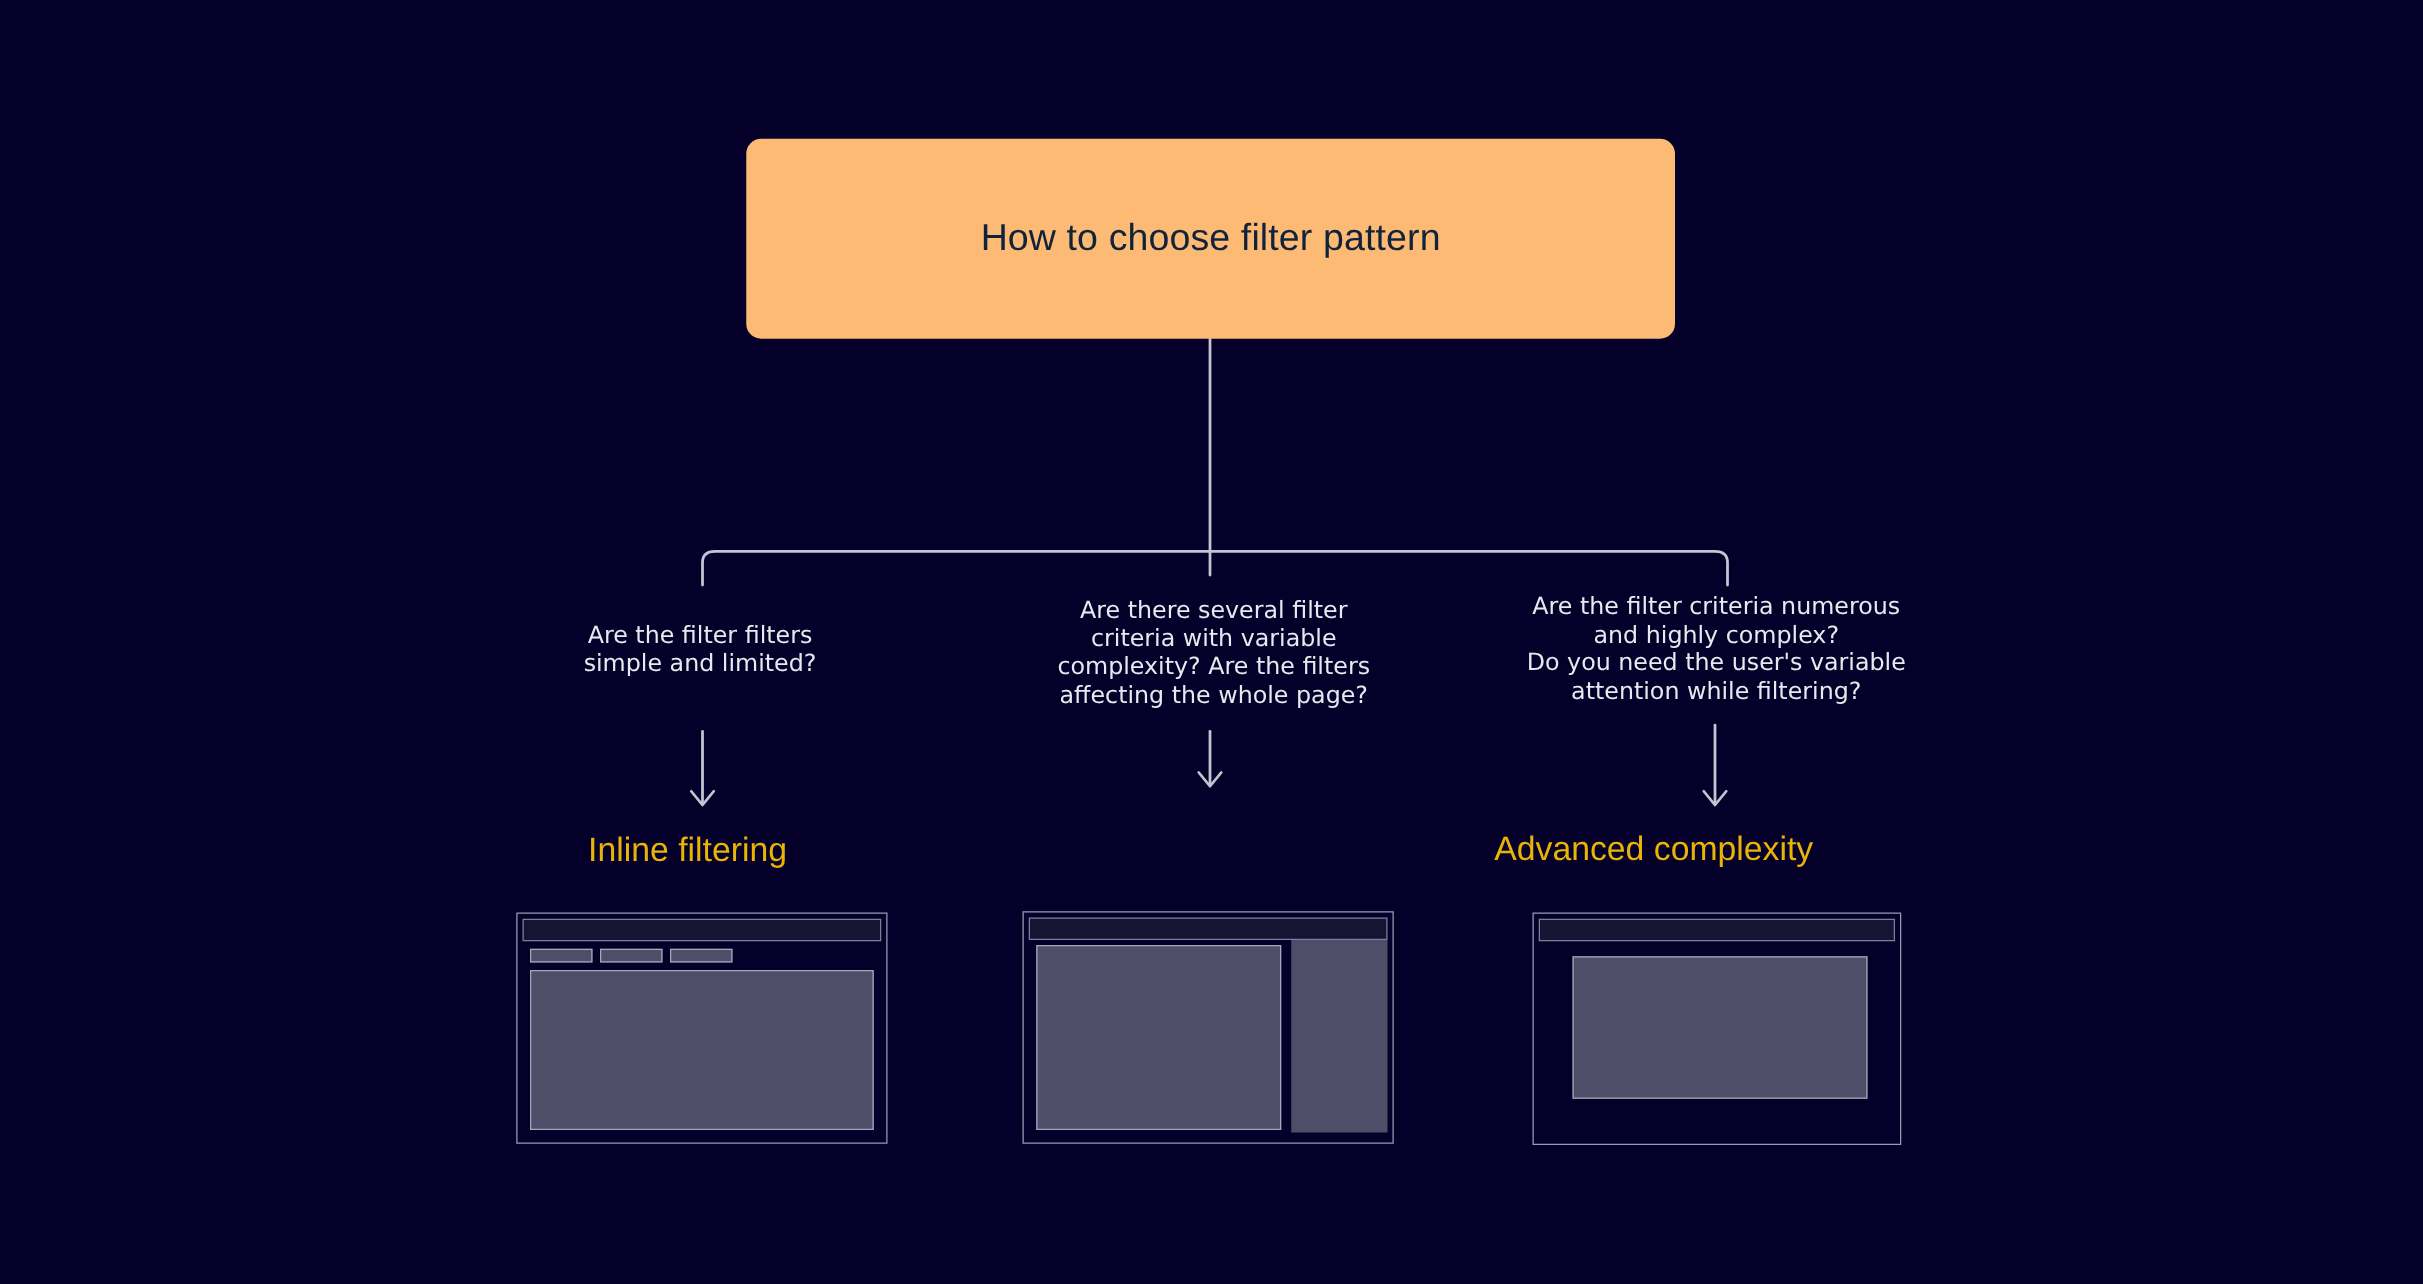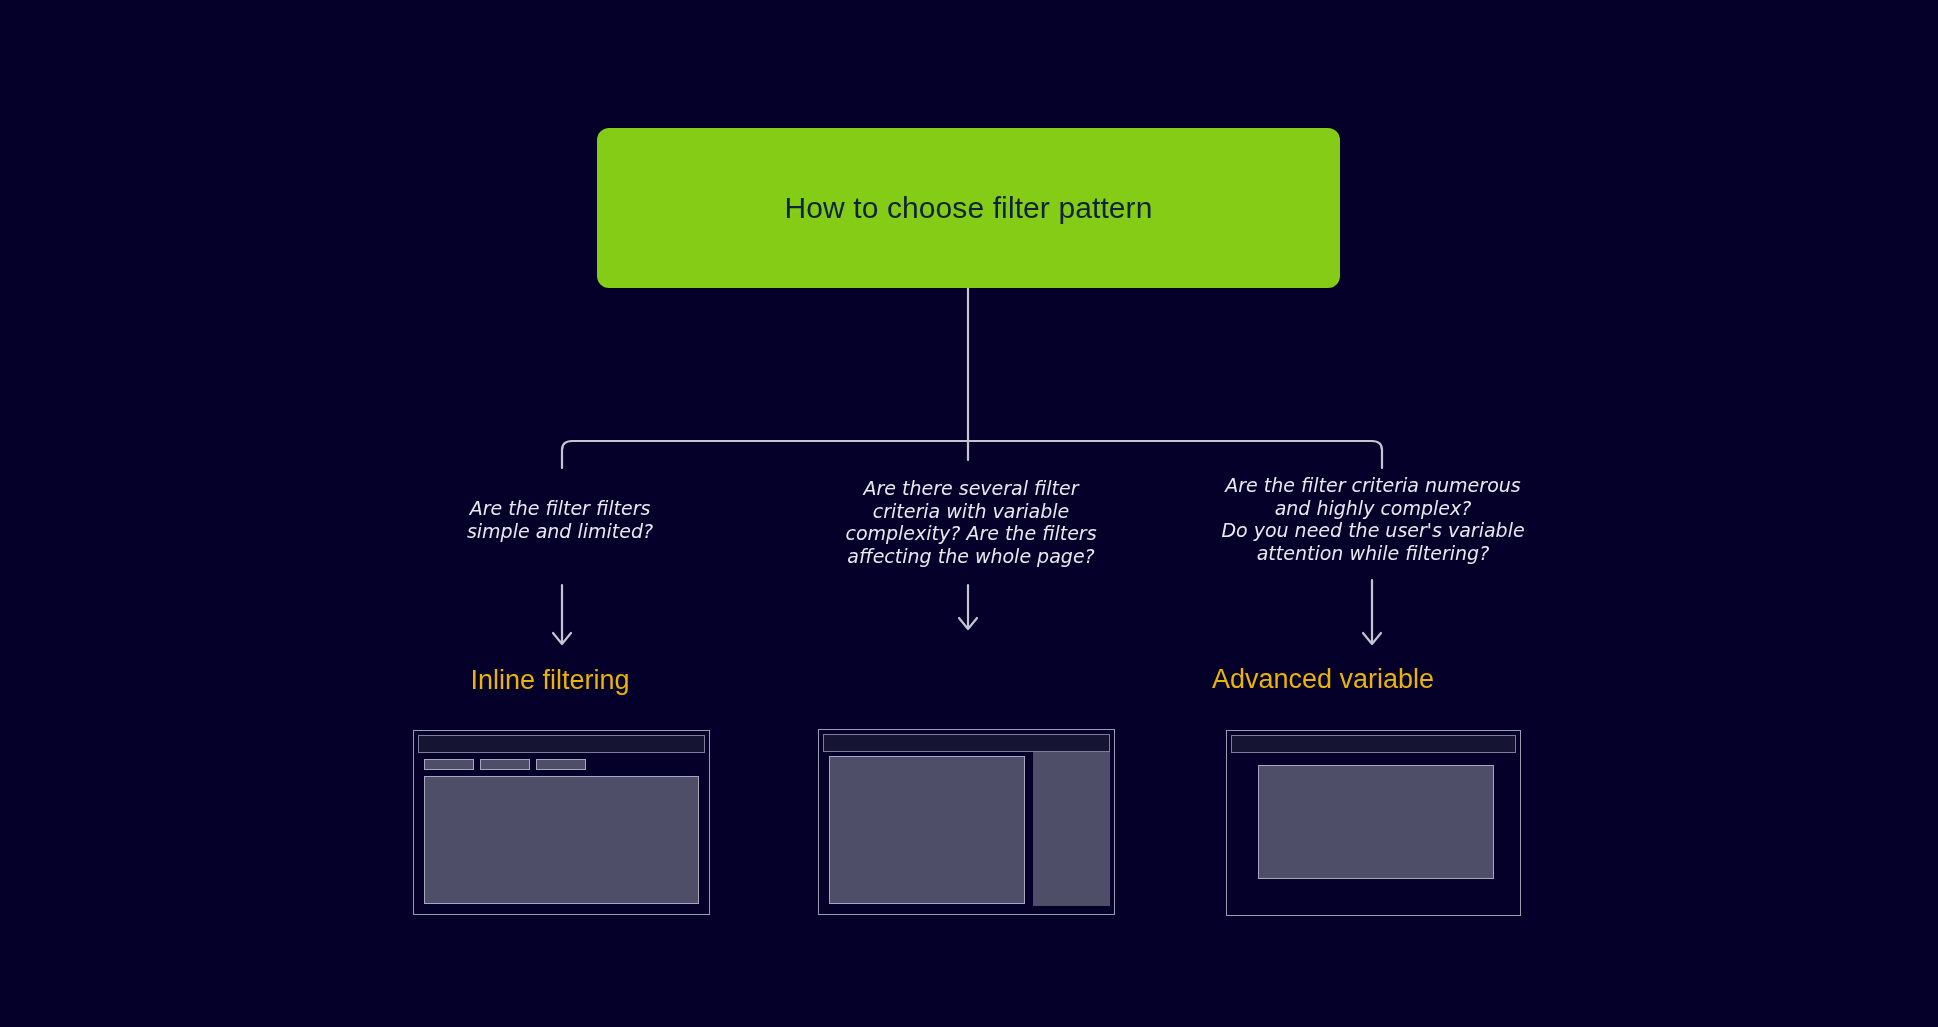--- a/index.html
+++ b/index.html
@@ -20,24 +20,24 @@
   #stage {
     position: absolute;
     inset: 0;
     background: #040029;
   }
 
   
   .root-node {
     position: absolute;
     left: 597px;
-    top: 128px;
+    top: 111px;
     width: 743px;
     height: 160px;
-    background: #84cc16;
+    background: #fdba74;
     border-radius: 12px;
     display: flex;
     align-items: center;
     justify-content: center;
     box-sizing: border-box;
   }
   .root-node-label {
     font-family: "Liberation Sans", sans-serif;
     font-size: 30px;
     color: #10233a;
@@ -58,21 +58,20 @@
 
   
   .question {
     position: absolute;
     color: #e8e8ef;
     font-family: "DejaVu Sans", sans-serif;
     font-size: 19px;
     line-height: 22.5px;
     text-align: center;
     white-space: pre-line;
-    font-style: italic;
   }
   .q-left   { left: 400px; top: 497px;  width: 320px; }
   .q-mid    { left: 823px; top: 477px;  width: 296px; }
   .q-right  { left: 1203px; top: 474px; width: 340px; }
 
   
   .outcome {
     position: absolute;
     color: #eab308;
     font-family: "Liberation Sans", sans-serif;
@@ -208,21 +207,21 @@
   <div class="question q-mid">Are there several filter
 criteria with variable
 complexity? Are the filters
 affecting the whole page?</div>
   <div class="question q-right">Are the filter criteria numerous
 and highly complex?
 Do you need the user's variable
 attention while filtering?</div>
 
   <div class="outcome o-left">Inline filtering</div>
-  <div class="outcome o-right">Advanced variable</div>
+  <div class="outcome o-right">Advanced complexity</div>
 
   <div class="wire wire-left">
     <div class="wire-inner">
       <div class="wf-header"></div>
       <div class="chips">
         <div class="chip"></div>
         <div class="chip"></div>
         <div class="chip"></div>
       </div>
       <div class="content-panel inline-content"></div>

